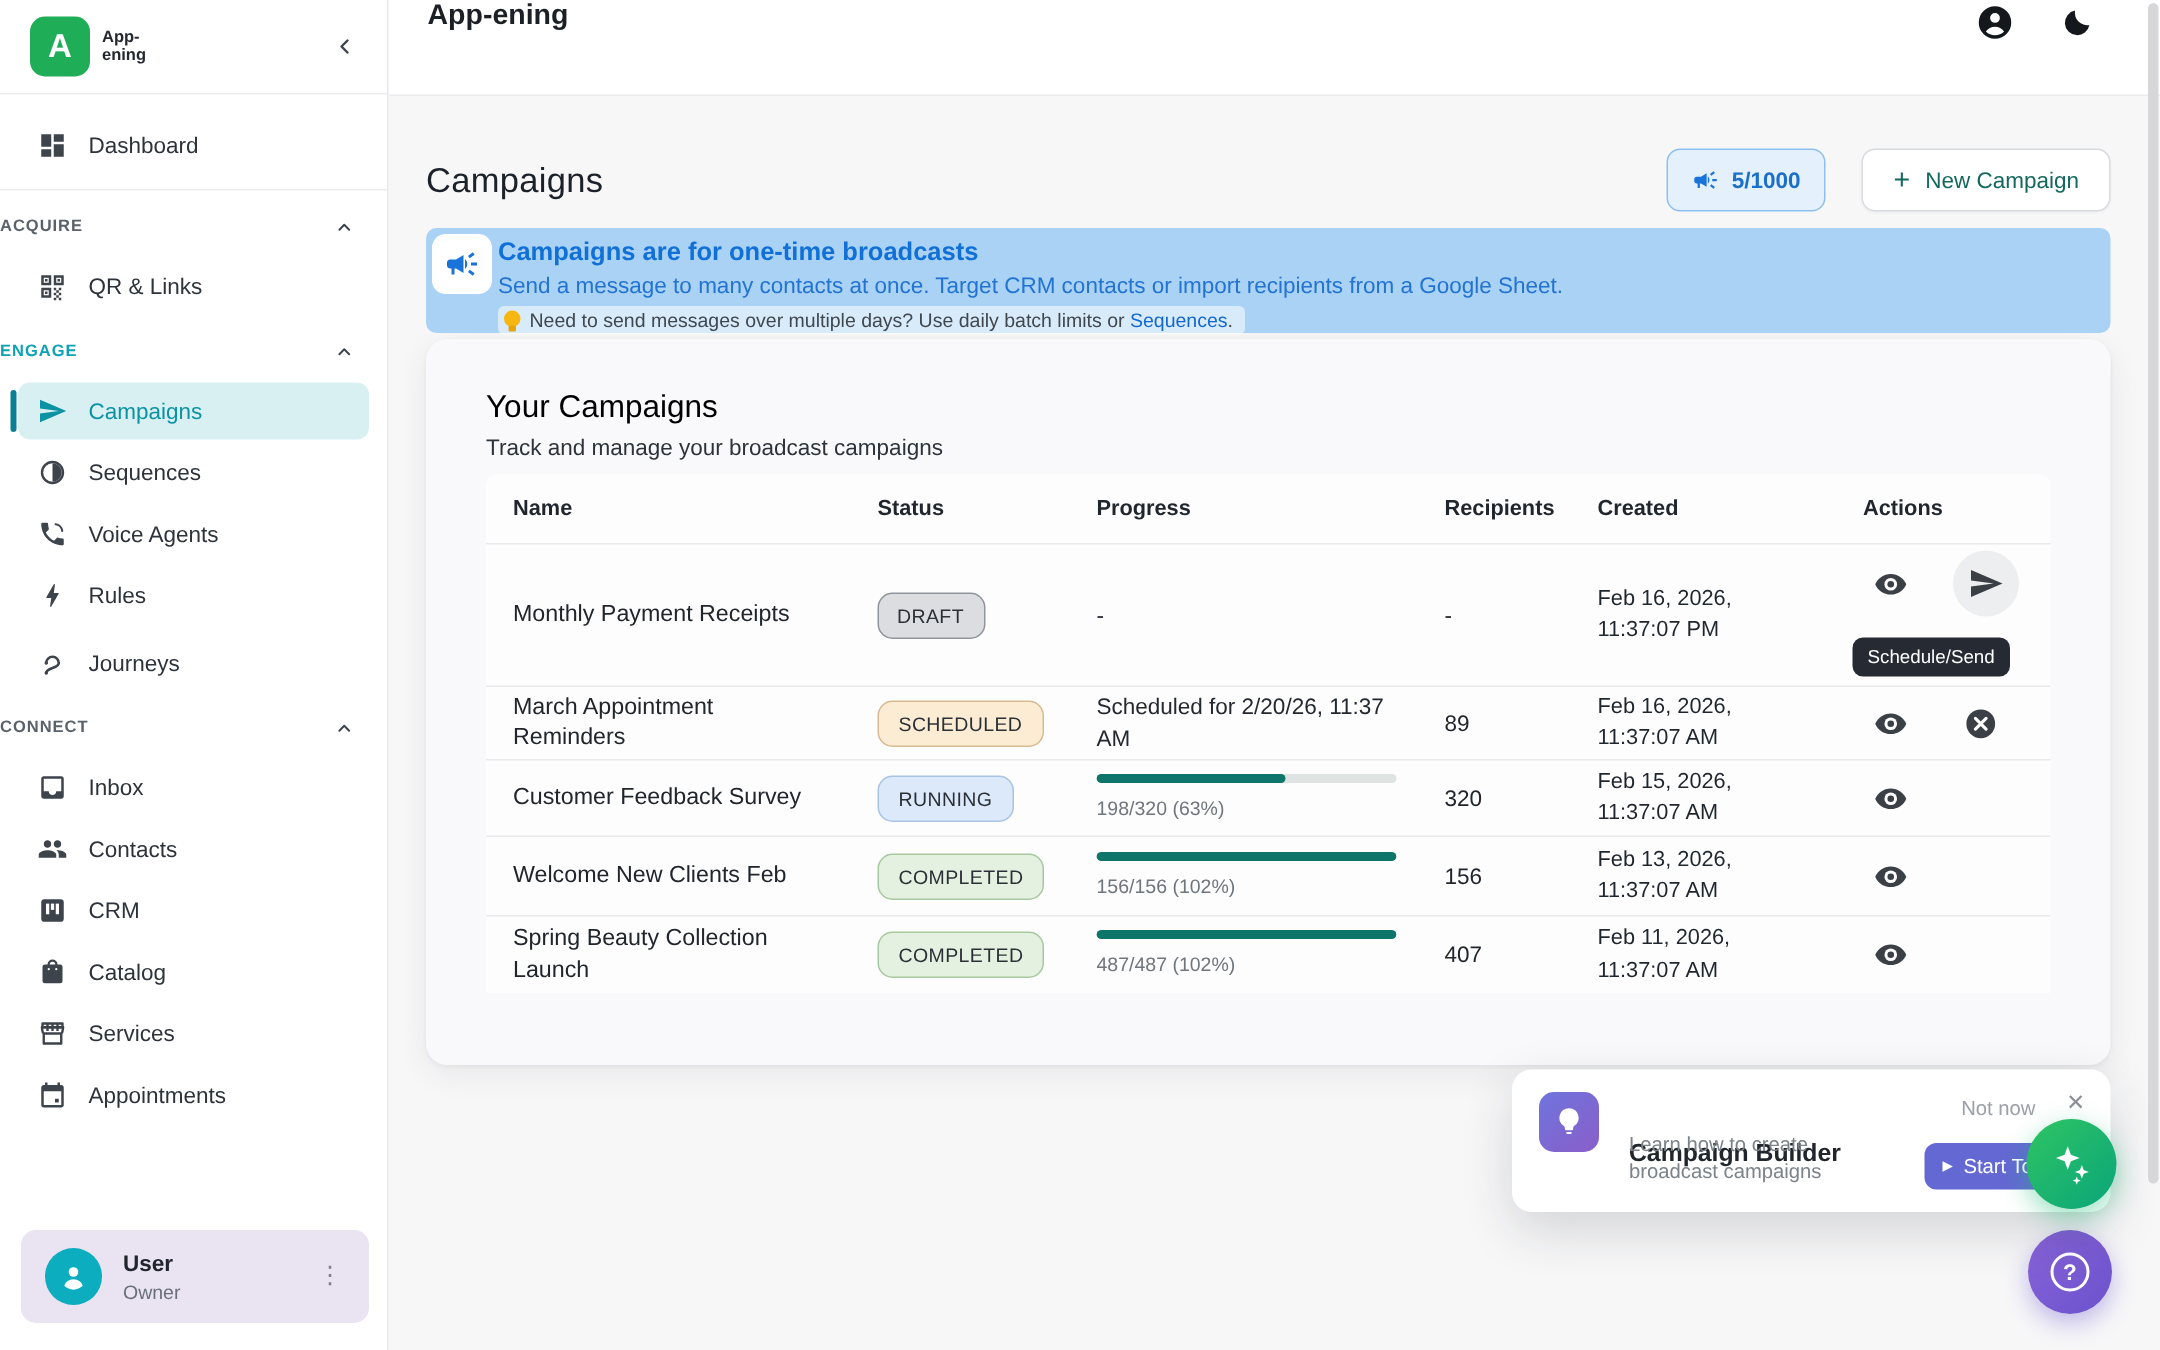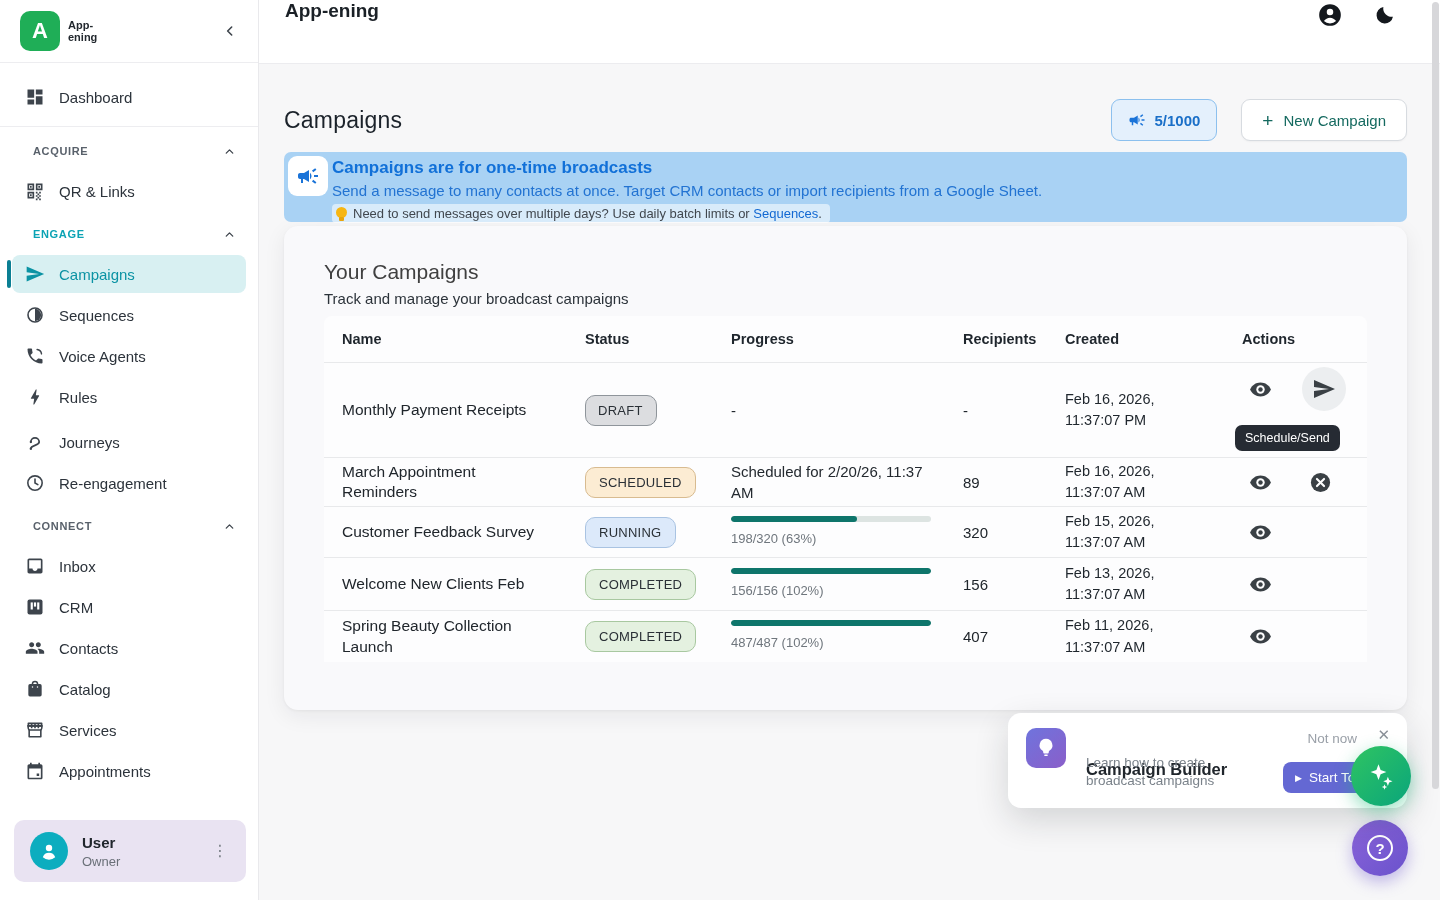--- a/index.html
+++ b/index.html
@@ -18,21 +18,21 @@
     align-items:center; padding:0 16px 0 20px; }
   .logo-square { width:40px; height:40px; border-radius:10px; background:#1fae57;
     color:#fff; font-weight:bold; font-size:22px; display:flex; align-items:center;
     justify-content:center; }
   .logo-text { margin-left:8px; font-size:11px; font-weight:bold; line-height:1.1; color:#23292f; }
   .collapse-btn { margin-left:auto; color:#3c434b; padding:4px; }
 
   .side-nav { padding:12px 0 0; }
   .divider { border-top:1px solid #ededf0; margin:10px 0 0; }
   .section-label { display:flex; align-items:center; justify-content:space-between;
-    height:28px; margin-top:10px; padding:0 22px 0 33px; font-size:11px;
+    height:28px; margin-top:10px; padding:0 22px 0 0; font-size:11px;
     font-weight:bold; letter-spacing:.06em; color:#59616b; }
   .section-label.accent span { color:#0ba3b4; }
   .section-label .chev { color:#3c434b; }
   .nav-item { display:flex; align-items:center; gap:14px; height:38px;
     margin:3px 12px 0; padding:0 10px 0 13px; border-radius:8px; font-size:15px;
     color:#2c333b; cursor:pointer; position:relative; }
   .nav-item.first-of-group { margin-top:7px; }
   .nav-item .nicon { width:20px; height:20px; color:#3d444c; flex:0 0 20px; }
   .nav-item.active { background:#d8f0f2; color:#0b93a4; }
   .nav-item.active .nicon { color:#0b93a4; }
@@ -88,21 +88,21 @@
   .bulb::before { content:""; position:absolute; top:0; left:0; width:11px; height:11px;
     border-radius:50%; background:#f7b612; }
   .bulb::after { content:""; position:absolute; bottom:0; left:3px; width:5px; height:4px;
     border-radius:1px; background:#e9a40a; }
   .tip-link { color:#1268d2; cursor:pointer; }
 
   
   .card { margin-top:4px; background:#f9f9fb; border-radius:14px; height:484px;
     box-shadow:0 6px 22px rgba(30,35,40,.07), 0 1px 3px rgba(30,35,40,.05);
     padding:34px 40px 0; }
-  .card-title { font-size:21px; color:#404040; font-weight:500; }
+  .card-title { font-size:21px; color:#000000; font-weight:500; }
   .card-subtitle { font-size:15px; color:#2c333a; margin-top:6px; }
   .table { margin-top:9px; background:#fdfdfe; border-radius:8px 8px 0 0; }
   .t-row { display:grid; grid-template-columns:243px 146px 232px 102px 177px 1fr;
     align-items:center; }
   .t-row > div { padding-left:18px; }
   .t-head { height:46px; font-size:14.5px; font-weight:600; color:#1f262d; }
   .t-body .t-row { border-top:1px solid #e8e9eb; }
   .row-h95 { height:95px; } .row-h49 { height:49px; } .row-h51 { height:51px; }
   .row-h53 { height:53px; } .row-h52 { height:52px; }
   .c-name { font-size:15.5px; color:#20262c; line-height:1.3; padding-right:14px; }
@@ -234,54 +234,47 @@
       <span>Rules</span>
     </div>
     <div class="nav-item first-of-group">
       <svg class="nicon" viewBox="0 0 24 24" fill="none" stroke="currentColor" stroke-width="2.1" stroke-linecap="round">
           <path d="M7 20c0-4.5 10-3.5 10-8a5 5 0 0 0-10 0"></path>
           <circle cx="7" cy="20" r="1.4" fill="currentColor" stroke="none"></circle>
           <circle cx="7" cy="12" r="1.4" fill="currentColor" stroke="none"></circle>
         </svg>
       <span>Journeys</span>
     </div>
-    <div class="nav-item">
-      <svg class="nicon" viewBox="0 0 24 24" fill="none" stroke="currentColor" stroke-width="1.9">
-          <circle cx="12" cy="12" r="8.6"></circle>
-          <path d="M12 7.2V12l3.4 2" stroke-linecap="round"></path>
-        </svg>
-      <span>Re-engagement</span>
-    </div>
 
     <div class="section-label">
       <span>CONNECT</span>
       <svg class="chev" width="13" height="13" viewBox="0 0 24 24" fill="none" stroke="currentColor" stroke-width="2.4" stroke-linecap="round" stroke-linejoin="round">
           <polyline points="6,15 12,9 18,15"></polyline>
         </svg>
     </div>
     <div class="nav-item first-of-group">
       <svg class="nicon" viewBox="0 0 24 24" fill="currentColor">
           <path d="M19 3H5c-1.1 0-2 .9-2 2v14c0 1.1.9 2 2 2h14c1.1 0 2-.9 2-2V5c0-1.1-.9-2-2-2zm0 12h-4c0 1.66-1.35 3-3 3s-3-1.34-3-3H5V5h14v10z"></path>
         </svg>
       <span>Inbox</span>
+    </div>
+    <div class="nav-item">
+      <svg class="nicon" viewBox="0 0 24 24" fill="currentColor">
+          <path d="M16 11c1.66 0 2.99-1.34 2.99-3S17.66 5 16 5c-1.66 0-3 1.34-3 3s1.34 3 3 3zm-8 0c1.66 0 2.99-1.34 2.99-3S9.66 5 8 5C6.34 5 5 6.34 5 8s1.34 3 3 3zm0 2c-2.33 0-7 1.17-7 3.5V19h14v-2.5c0-2.33-4.67-3.5-7-3.5zm8 0c-.29 0-.62.02-.97.05 1.16.84 1.97 1.97 1.97 3.45V19h6v-2.5c0-2.33-4.67-3.5-7-3.5z"></path>
+        </svg>
+      <span>Contacts</span>
     </div>
     <div class="nav-item">
       <svg class="nicon" viewBox="0 0 24 24">
           <rect x="3" y="3" width="18" height="18" rx="2.5" fill="currentColor"></rect>
           <rect x="6.8" y="6.5" width="2.6" height="8.5" fill="#fff"></rect>
           <rect x="10.7" y="6.5" width="2.6" height="5" fill="#fff"></rect>
           <rect x="14.6" y="6.5" width="2.6" height="8.5" fill="#fff"></rect>
         </svg>
       <span>CRM</span>
-    </div>
-    <div class="nav-item">
-      <svg class="nicon" viewBox="0 0 24 24" fill="currentColor">
-          <path d="M16 11c1.66 0 2.99-1.34 2.99-3S17.66 5 16 5c-1.66 0-3 1.34-3 3s1.34 3 3 3zm-8 0c1.66 0 2.99-1.34 2.99-3S9.66 5 8 5C6.34 5 5 6.34 5 8s1.34 3 3 3zm0 2c-2.33 0-7 1.17-7 3.5V19h14v-2.5c0-2.33-4.67-3.5-7-3.5zm8 0c-.29 0-.62.02-.97.05 1.16.84 1.97 1.97 1.97 3.45V19h6v-2.5c0-2.33-4.67-3.5-7-3.5z"></path>
-        </svg>
-      <span>Contacts</span>
     </div>
     <div class="nav-item">
       <svg class="nicon" viewBox="0 0 24 24" fill="currentColor">
           <path d="M18 6h-2a4 4 0 0 0-8 0H6a2 2 0 0 0-2 2v11a2 2 0 0 0 2 2h12a2 2 0 0 0 2-2V8a2 2 0 0 0-2-2zm-6-2.2A2.2 2.2 0 0 1 14.2 6H9.8A2.2 2.2 0 0 1 12 3.8zM9 8.8a.9.9 0 1 1 0 1.8.9.9 0 0 1 0-1.8zm6 0a.9.9 0 1 1 0 1.8.9.9 0 0 1 0-1.8z"></path>
         </svg>
       <span>Catalog</span>
     </div>
     <div class="nav-item">
       <svg class="nicon" viewBox="0 0 24 24" fill="none" stroke="currentColor" stroke-width="1.9" stroke-linejoin="round">
           <path d="M4 4h16v3H4z"></path>

